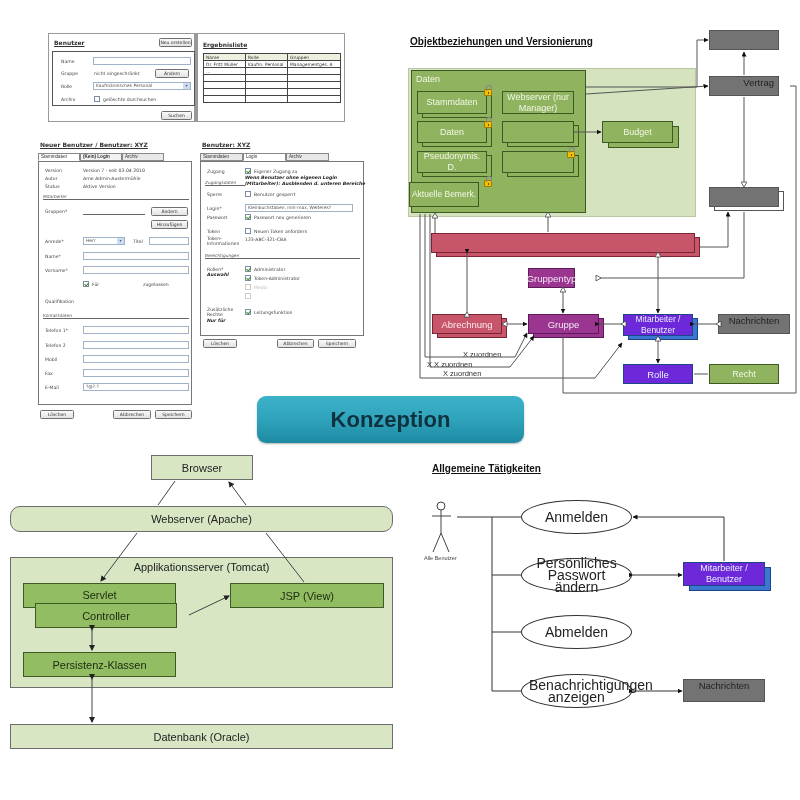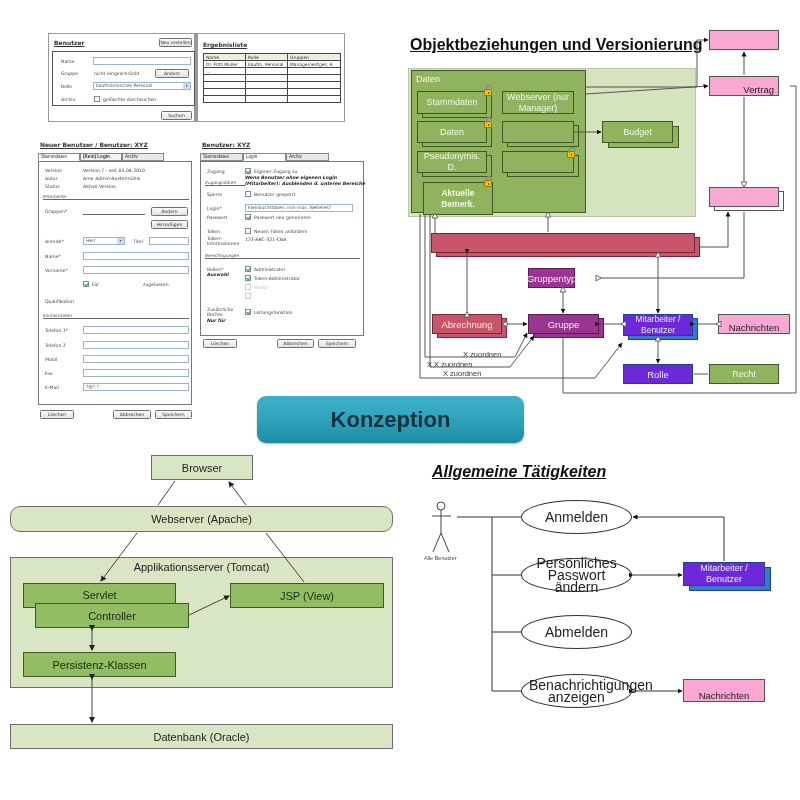--- a/index.html
+++ b/index.html
@@ -20,24 +20,24 @@
   .chk.dis { border-color: #ccc; }
   .tab { position: absolute; height: 8px; border: 1px solid #888; background: #e8e8e8; font-size: 4.6px; color: #333; padding-left: 2px; line-height: 6px; white-space: nowrap; }
   .tab.active { background: #fff; border-bottom-color: #fff; }
   .sect { position: absolute; font-size: 4.3px; font-style: italic; color: #555; border-bottom: 1px solid #666; white-space: nowrap; }
   .sel-arrow { position: absolute; right: 0; top: 0; width: 7px; height: 6px; background: #cfdcf0; color: #3a5a9a; font-size: 4px; text-align: center; line-height: 6px; }
   table.grid { position: absolute; border-collapse: collapse; font-size: 4.4px; color: #333; }
   table.grid td { border: 1px solid #444; height: 7px; padding-left: 2px; white-space: nowrap; }
   table.grid tr.hd td { background: #efefdf; }
 
   
-  .dtitle { position: absolute; font-weight: bold; font-size: 16px; text-decoration: underline; color: #111; white-space: nowrap; }
+  .dtitle { position: absolute; font-weight: bold; font-size: 10px; text-decoration: underline; color: #111; white-space: nowrap; }
   .gbox { position: absolute; background: #8fb35e; border: 1px solid #3e5a22; color: #f2f7e8; font-size: 9px; text-align: center; display: flex; align-items: center; justify-content: center; line-height: 11px; }
   .shadow-g { position: absolute; background: #8fb35e; border: 1px solid #3e5a22; }
-  .wbox { position: absolute; background: #f9a8d4; border: 1px solid #555; font-size: 9.5px; color: #222; display: flex; align-items: flex-end; justify-content: center; }
+  .wbox { position: absolute; background: #737373; border: 1px solid #555; font-size: 9.5px; color: #222; display: flex; align-items: flex-start; justify-content: center; }
   .rbox { position: absolute; background: #c8566a; border: 1px solid #7a2536; color: #fbe8ec; font-size: 9.5px; display: flex; align-items: center; justify-content: center; }
   .pbox { position: absolute; background: #9a3590; border: 1px solid #5c1a56; color: #f8e7f6; font-size: 9.5px; display: flex; align-items: center; justify-content: center; }
   .bbox { position: absolute; background: #6d28d9; border: 1px solid #1c4487; color: #e9f1ff; font-size: 9.5px; display: flex; align-items: center; justify-content: center; text-align: center; line-height: 11px; }
   .lock { position: absolute; width: 8px; height: 7px; background: #f2c200; border: 1px solid #a07800; border-radius: 1px; }
   .lock::before { content: ""; position: absolute; left: 1px; top: -5px; width: 4px; height: 5px; border: 1px solid #888; border-bottom: none; border-radius: 3px 3px 0 0; }
   .lock::after { content: ""; position: absolute; left: 3px; top: 2px; width: 1px; height: 2px; background: #6a4c00; }
 
   
   .banner { position: absolute; left: 257px; top: 396px; width: 267px; height: 47px; border-radius: 9px;
     background: linear-gradient(#3cb2c9 0%, #2fa3bb 50%, #1e8aa4 100%); box-shadow: 0 1px 2px rgba(0,0,0,0.3);
@@ -216,21 +216,21 @@
 <div class="lock" style="left:484px;top:121px;"></div>
 <div class="shadow-g" style="left:507px;top:125px;width:72px;height:22px;"></div>
 <div class="gbox" style="left:502px;top:121px;width:72px;height:22px;"></div>
 
 <div class="shadow-g" style="left:422px;top:155px;width:70px;height:22px;"></div>
 <div class="gbox" style="left:417px;top:151px;width:70px;height:22px;">Pseudonymis. D.</div>
 <div class="shadow-g" style="left:507px;top:155px;width:72px;height:22px;"></div>
 <div class="gbox" style="left:502px;top:151px;width:72px;height:22px;"></div>
 <div class="lock" style="left:567px;top:151px;"></div>
 
-<div class="gbox" style="left:423px;top:182px;width:70px;height:33px;font-size:8.5px;font-weight:bold;">Aktuelle Bemerk.</div>
+<div class="gbox" style="left:409px;top:182px;width:70px;height:25px;font-size:8.5px;">Aktuelle Bemerk.</div>
 <div class="lock" style="left:484px;top:180px;"></div>
 
 <div class="shadow-g" style="left:608px;top:126px;width:71px;height:22px;"></div>
 <div class="gbox" style="left:602px;top:121px;width:71px;height:22px;">Budget</div>
 
 <div class="wbox" style="left:709px;top:30px;width:70px;height:20px;"></div>
 <div class="wbox" style="left:709px;top:76px;width:70px;height:20px;justify-content:flex-end;padding-right:4px;">
     <span>Vertrag</span>
   </div>
 <div class="abs" style="left:714px;top:191px;width:70px;height:20px;border:1px solid #555;background:#fff;"></div>
@@ -290,21 +290,21 @@
   </g>
 </svg>
 
 <div class="banner">Konzeption</div>
 
 <div class="lgbox" style="left:151px;top:455px;width:102px;height:25px;">Browser</div>
 <div class="lgbox" style="left:10px;top:506px;width:383px;height:26px;border-radius:10px;">Webserver (Apache)</div>
 <div class="abs" style="left:10px;top:557px;width:383px;height:91px;background:#d8e6c4;border:1px solid #6d6d6d;"></div>
 <div class="abs" style="left:0;width:403px;top:561px;text-align:center;font-size:11px;color:#222;">Applikationsserver (Tomcat)</div>
 <div class="mgbox" style="left:23px;top:583px;width:153px;height:25px;align-items:flex-start;padding-top:5px;">Servlet</div>
-<div class="mgbox" style="left:35px;top:603px;width:154px;height:25px;text-align:center;">Controller</div>
+<div class="mgbox" style="left:35px;top:603px;width:142px;height:25px;text-align:center;">Controller</div>
 <div class="mgbox" style="left:230px;top:583px;width:154px;height:25px;">JSP (View)</div>
 <div class="mgbox" style="left:23px;top:652px;width:153px;height:25px;">Persistenz-Klassen</div>
 <div class="lgbox" style="left:10px;top:724px;width:383px;height:25px;">Datenbank (Oracle)</div>
 <div class="abs" style="left:10px;top:647px;width:383px;height:41px;background:#d8e6c4;border:1px solid #6d6d6d;border-top:none;"></div>
 <div class="mgbox" style="left:23px;top:652px;width:153px;height:25px;">Persistenz-Klassen</div>
 
 <svg class="over" width="800" height="800">
   <defs>
     <marker id="ah2" markerWidth="6" markerHeight="6" refX="5" refY="3" orient="auto">
         <path d="M0,0 L6,3 L0,6 z" fill="#222"></path>
@@ -314,21 +314,21 @@
     <line x1="175" y1="481" x2="158" y2="505"></line>
     <line x1="246" y1="505" x2="229" y2="482" marker-end="url(#ah2)"></line>
     <line x1="137" y1="533" x2="101" y2="581" marker-end="url(#ah2)"></line>
     <line x1="266" y1="533" x2="304" y2="582"></line>
     <line x1="189" y1="615" x2="229" y2="596" marker-end="url(#ah2)"></line>
     <line x1="92" y1="630" x2="92" y2="650" marker-start="url(#ah2)" marker-end="url(#ah2)"></line>
     <line x1="92" y1="679" x2="92" y2="722" marker-start="url(#ah2)" marker-end="url(#ah2)"></line>
   </g>
 </svg>
 
-<div class="dtitle" style="left:432px;top:463px;font-style:italic;">Allgemeine Tätigkeiten</div>
+<div class="dtitle" style="left:432px;top:463px;">Allgemeine Tätigkeiten</div>
 <svg class="over" width="800" height="800">
   <g stroke="#444" stroke-width="1" fill="none">
     <circle cx="441" cy="506" r="4"></circle>
     <line x1="441" y1="510" x2="441" y2="533"></line>
     <line x1="432" y1="516" x2="451" y2="516"></line>
     <line x1="441" y1="533" x2="433" y2="552"></line>
     <line x1="441" y1="533" x2="449" y2="552"></line>
   </g>
 </svg>
 <div class="abs" style="left:424px;top:555px;font-size:5.5px;color:#444;">Alle Benutzer</div>

